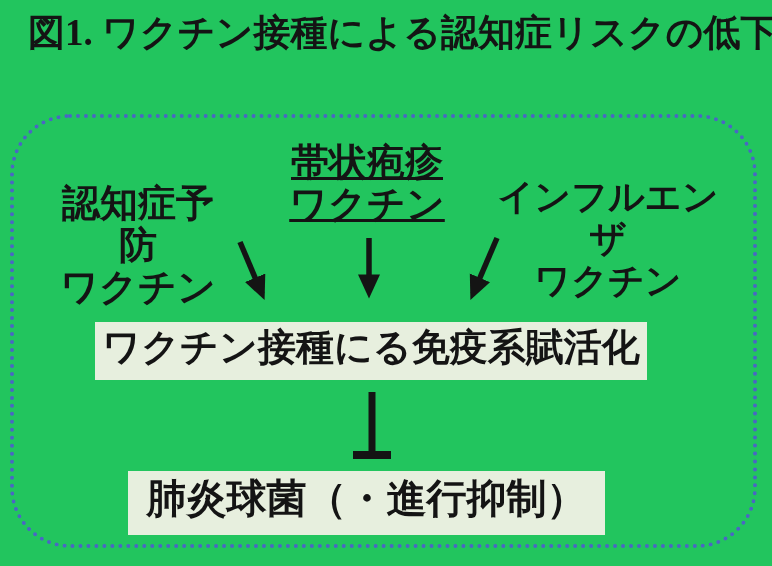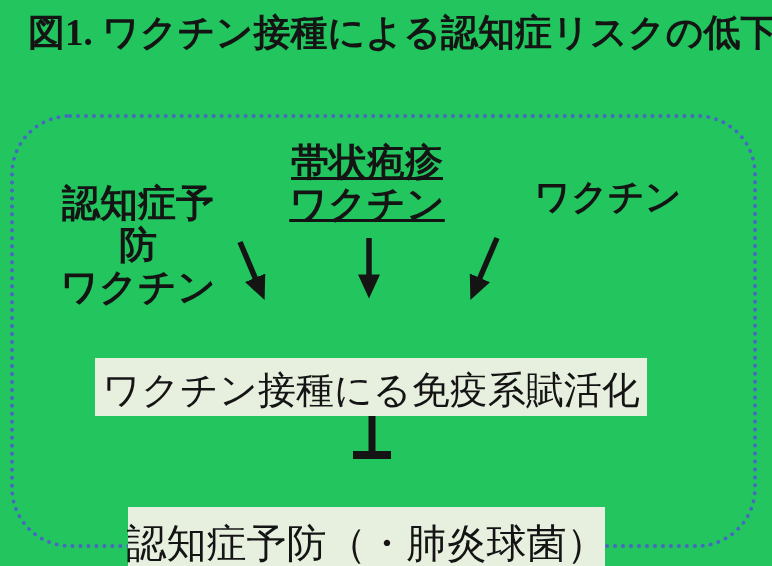--- a/index.html
+++ b/index.html
@@ -60,26 +60,25 @@
     height: 566px;
     pointer-events: none;
   }
   .overlay line { stroke: var(--ink); }
   .overlay .ah-fill { fill: var(--ink); }
   .gbox {
     position: absolute;
     box-sizing: border-box;
     background: var(--green);
     display: flex;
-    align-items: flex-end;
+    align-items: flex-start;
     justify-content: center;
-    font-weight: normal;
+    font-weight: bold;
     white-space: nowrap;
     color: var(--ink);
-    margin-top: 36px;
   }
   .mediator {
     left: 95px; top: 322px;
     width: 552px; height: 58px;
     font-size: 38px;
   }
   .outcome {
     left: 128px; top: 471px;
     width: 477px; height: 64px;
     font-size: 40px;
@@ -98,20 +97,21 @@
     <span>認知症予防</span>
     <span>ワクチン</span>
   </div>
 
   <div class="vaccine-label v2">
     <span>帯状疱疹</span>
     <span>ワクチン</span>
   </div>
 
   <div class="vaccine-label v3">
+    <span>インフルエンザ</span>
     <span>ワクチン</span>
   </div>
 
   <svg class="overlay" viewBox="0 0 772 566" xmlns="http://www.w3.org/2000/svg" aria-hidden="true">
     <defs>
       <marker id="ah" markerWidth="6" markerHeight="6" refX="3.2" refY="2" orient="auto" markerUnits="strokeWidth">
         <path class="ah-fill" d="M0,0 L4.4,2 L0,4 Z"></path>
       </marker>
     </defs>
     <line x1="240" y1="242" x2="262" y2="294" stroke-width="5.5" marker-end="url(#ah)"></line>
@@ -121,16 +121,16 @@
       <line x1="372" y1="392" x2="372" y2="452" stroke-width="7"></line>
       <line x1="353" y1="455" x2="391" y2="455" stroke-width="8"></line>
     </g>
   </svg>
 
   <div class="gbox mediator">
     <span>ワクチン接種にる免疫系賦活化</span>
   </div>
 
   <div class="gbox outcome">
-    <span>認知症予防（・肺炎球菌）</span>
+    <span>肺炎球菌（・進行抑制）</span>
   </div>
 
 </div>
 
 </body></html>

